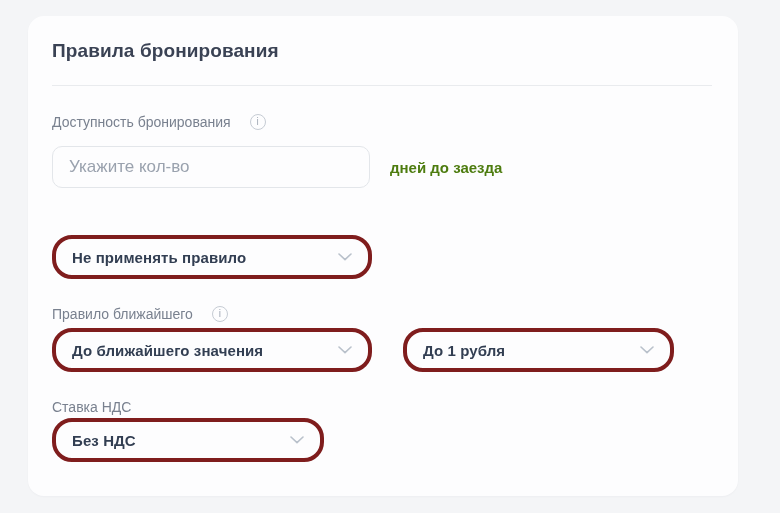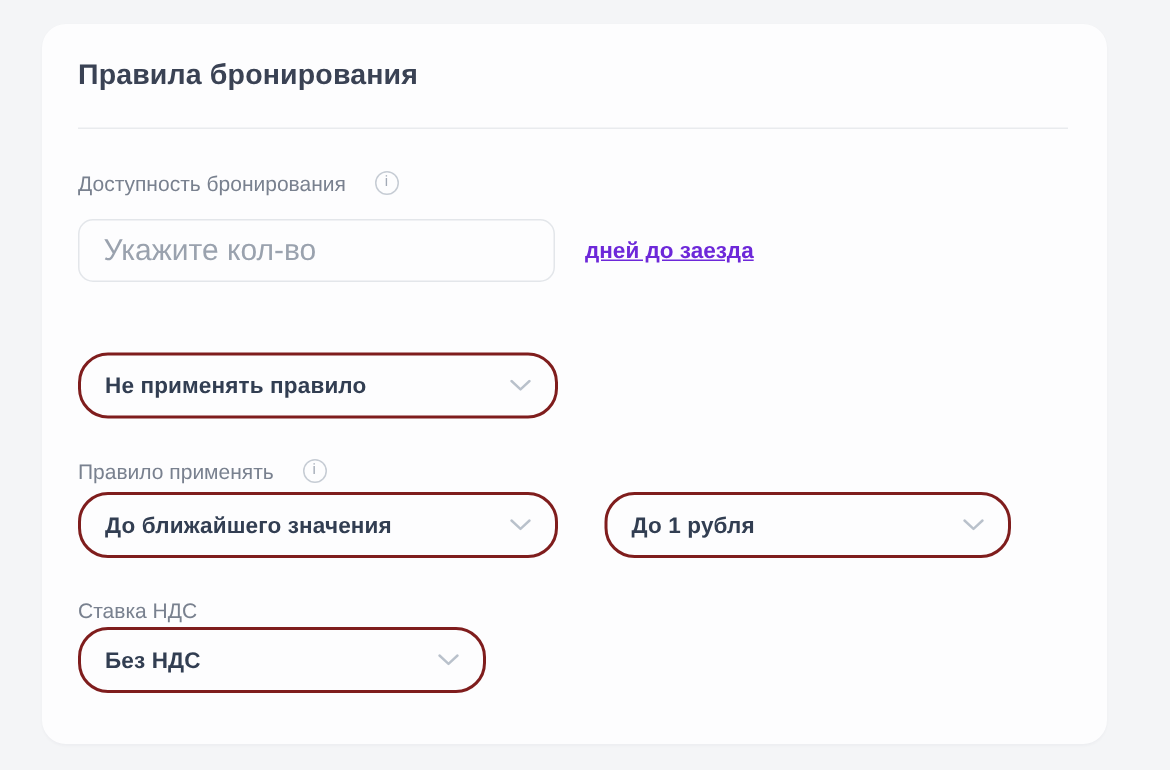--- a/index.html
+++ b/index.html
@@ -54,40 +54,39 @@
   }
   .text-input {
     position: absolute;
     left: 24px;
     width: 318px; height: 42px;
     border: 1px solid #e3e6ea;
     border-radius: 10px;
     background: #fdfdfe;
     padding: 0 36px 0 16px;
     font-family: "Liberation Sans", "DejaVu Sans", sans-serif;
-    font-size: 20px;
+    font-size: 17px;
     color: #323e52;
     outline: none;
   }
   .text-input::placeholder { color: #9aa2ae; opacity: 1; }
   .input-suffix {
     position: absolute;
     left: 362px;
     height: 42px;
     display: flex;
     align-items: center;
     font-size: 15px;
     font-weight: 700;
-    color: #6d28d9;
-    text-decoration: underline;
+    color: #4d7c0f;
   }
   .select-box {
     position: absolute;
     height: 44px;
-    border: 2px solid #7f1d1d;
+    border: 4px solid #7f1d1d;
     border-radius: 20px;
     background: #fdfdfe;
     display: flex;
     align-items: center;
     justify-content: space-between;
     padding: 0 16px;
     cursor: pointer;
   }
   .select-value {
     font-size: 15px;
@@ -116,21 +115,21 @@
   <div class="select-box" style="left:24px; top:219px; width:320px;">
     <span class="select-value">Не применять правило</span>
     <span class="chevron">
       <svg width="14" height="8" viewBox="0 0 14 8">
           <polyline points="1,1 7,6.6 13,1" stroke="#b9c1cb" stroke-width="1.6" fill="none" stroke-linecap="round" stroke-linejoin="round"></polyline>
         </svg>
     </span>
   </div>
 
   <div class="field-label" style="top:289px;">
-    <span>Правило применять</span>
+    <span>Правило ближайшего</span>
     <i class="info-icon">i</i>
   </div>
   <div class="select-box" style="left:24px; top:312px; width:320px;">
     <span class="select-value">До ближайшего значения</span>
     <span class="chevron">
       <svg width="14" height="8" viewBox="0 0 14 8">
           <polyline points="1,1 7,6.6 13,1" stroke="#b9c1cb" stroke-width="1.6" fill="none" stroke-linecap="round" stroke-linejoin="round"></polyline>
         </svg>
     </span>
   </div>

